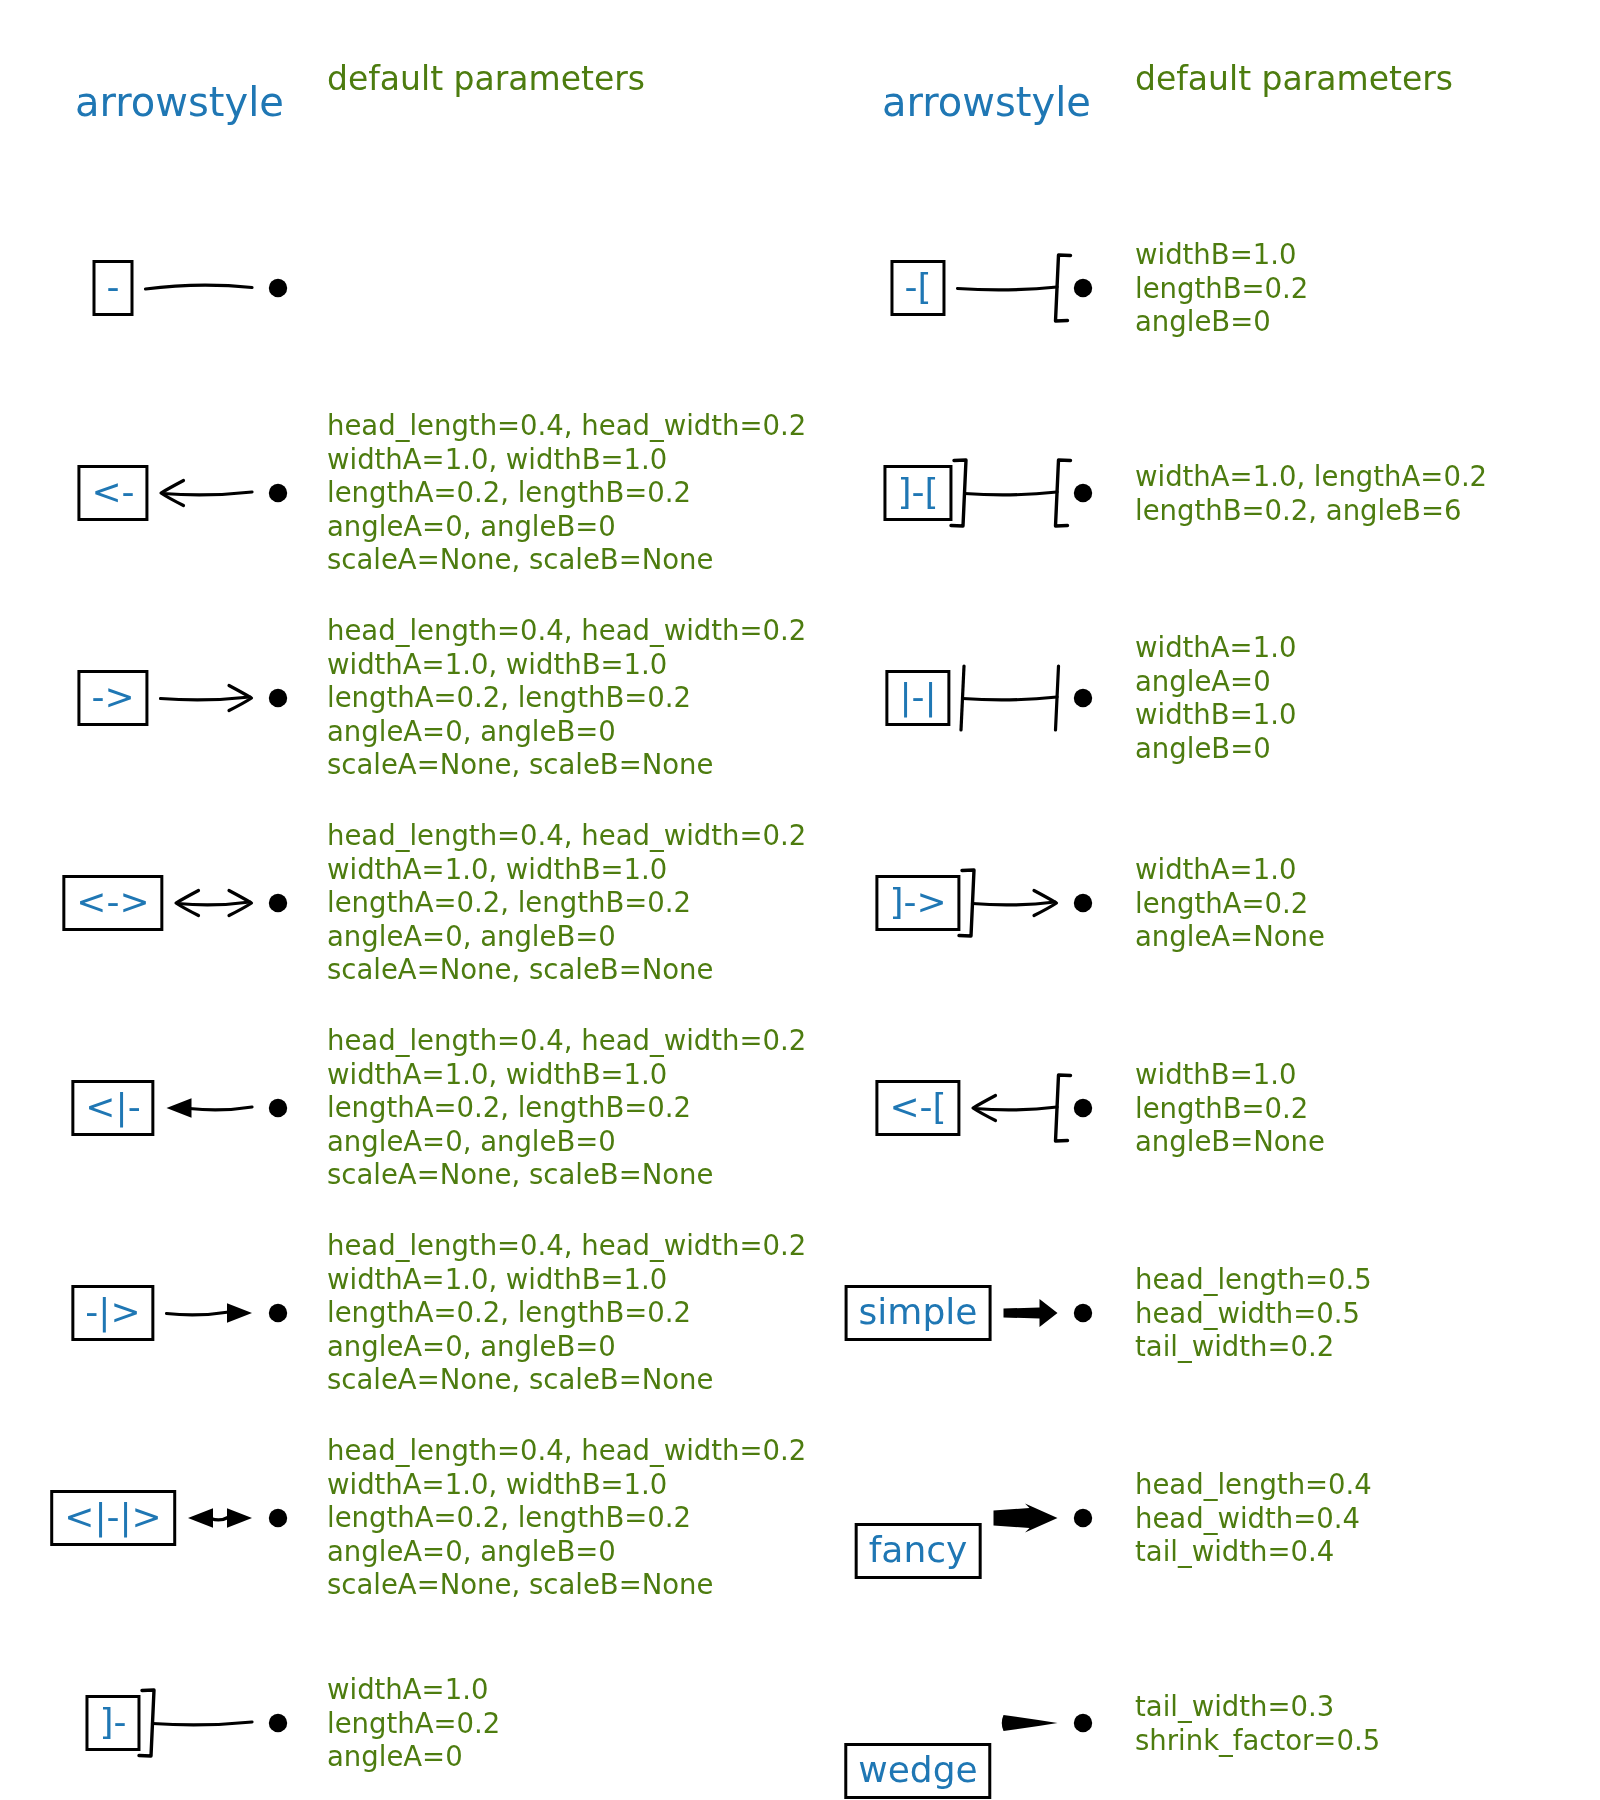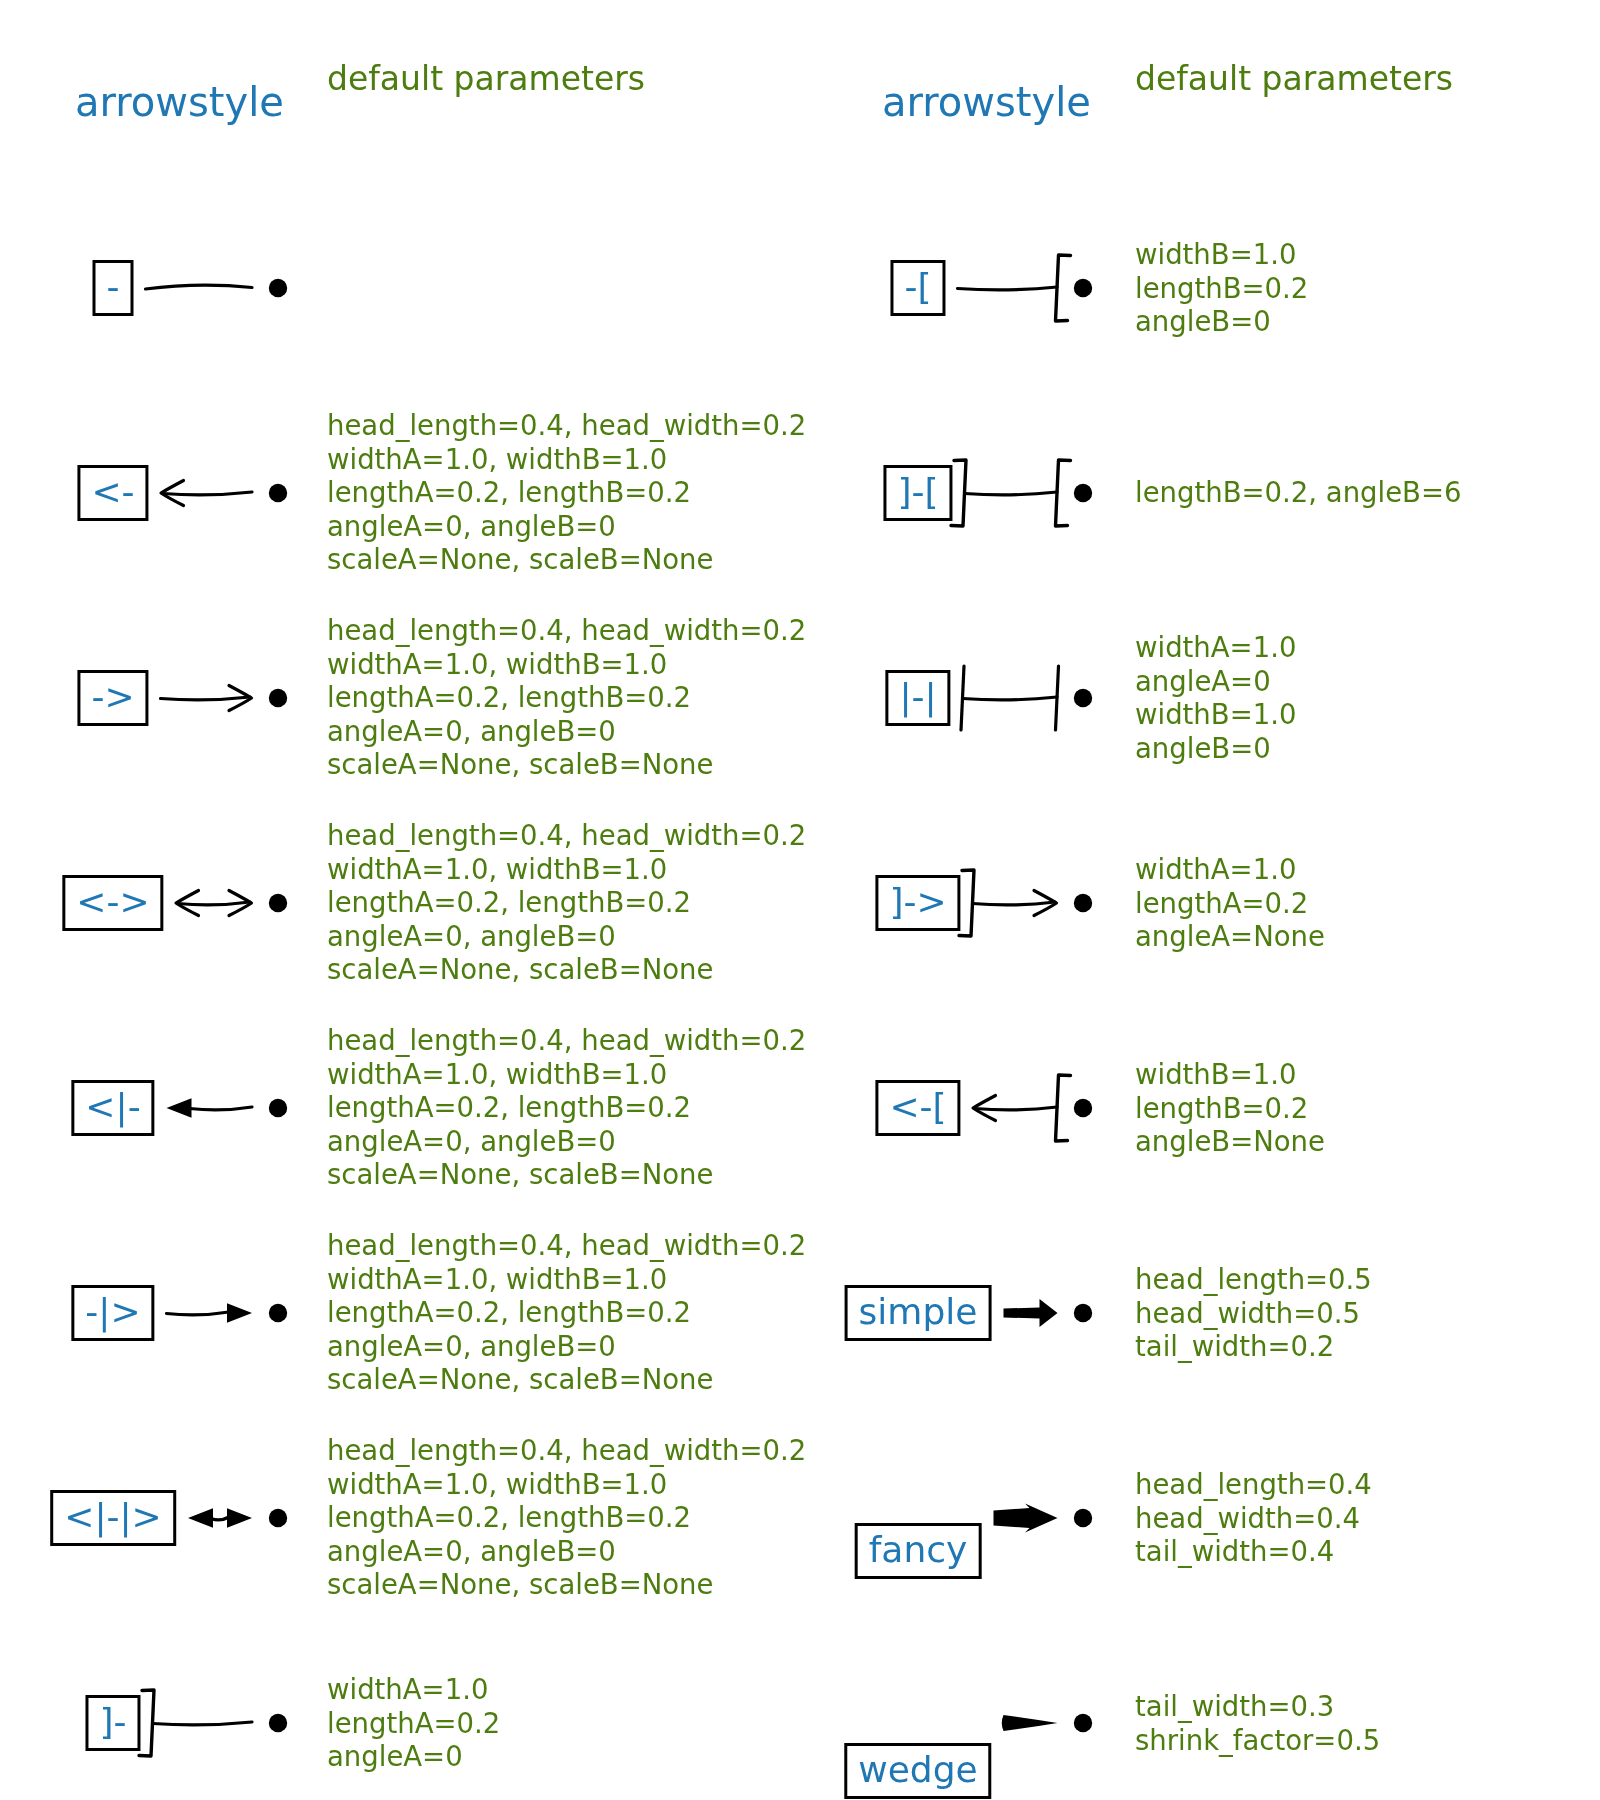--- a/index.html
+++ b/index.html
@@ -180,20 +180,21 @@
     <div class="stylebox" style="left: 918px; top: 493px;">
       <span class="stylelabel">]-[</span>
     </div>
     <svg class="arrowgfx" width="175" height="124" viewBox="0 0 175 124" style="left: 935px; top: 431px;">
           <path d="M 29.5 62.5 Q 75.75 66 122 61" stroke="#000" fill="none" stroke-linecap="round" stroke-linejoin="round" stroke-width="3.2"></path>
           <path d="M 19 29.5 L 31 29 L 28 95 L 16 94.5" stroke="#000" fill="none" stroke-linecap="round" stroke-linejoin="round" stroke-width="3.4"></path>
           <path d="M 135.5 29.5 L 123.5 29 L 120.5 95 L 132.5 94.5" stroke="#000" fill="none" stroke-linecap="round" stroke-linejoin="round" stroke-width="3.4"></path>
           <circle cx="148" cy="62" r="9.2" fill="#000"></circle>
         </svg>
     <div class="params" style="left: 1135px; top: 493px;">
+          <div>widthA=1.0, lengthA=0.2</div>
           <div>lengthB=0.2, angleB=6</div>
         </div>
   </div>
 
   <div>
     <div class="stylebox" style="left: 918px; top: 698px;">
       <span class="stylelabel">|-|</span>
     </div>
     <svg class="arrowgfx" width="175" height="124" viewBox="0 0 175 124" style="left: 935px; top: 636px;">
           <path d="M 27.5 62.5 Q 74.75 66 122 61" stroke="#000" fill="none" stroke-linecap="round" stroke-linejoin="round" stroke-width="3.2"></path>

